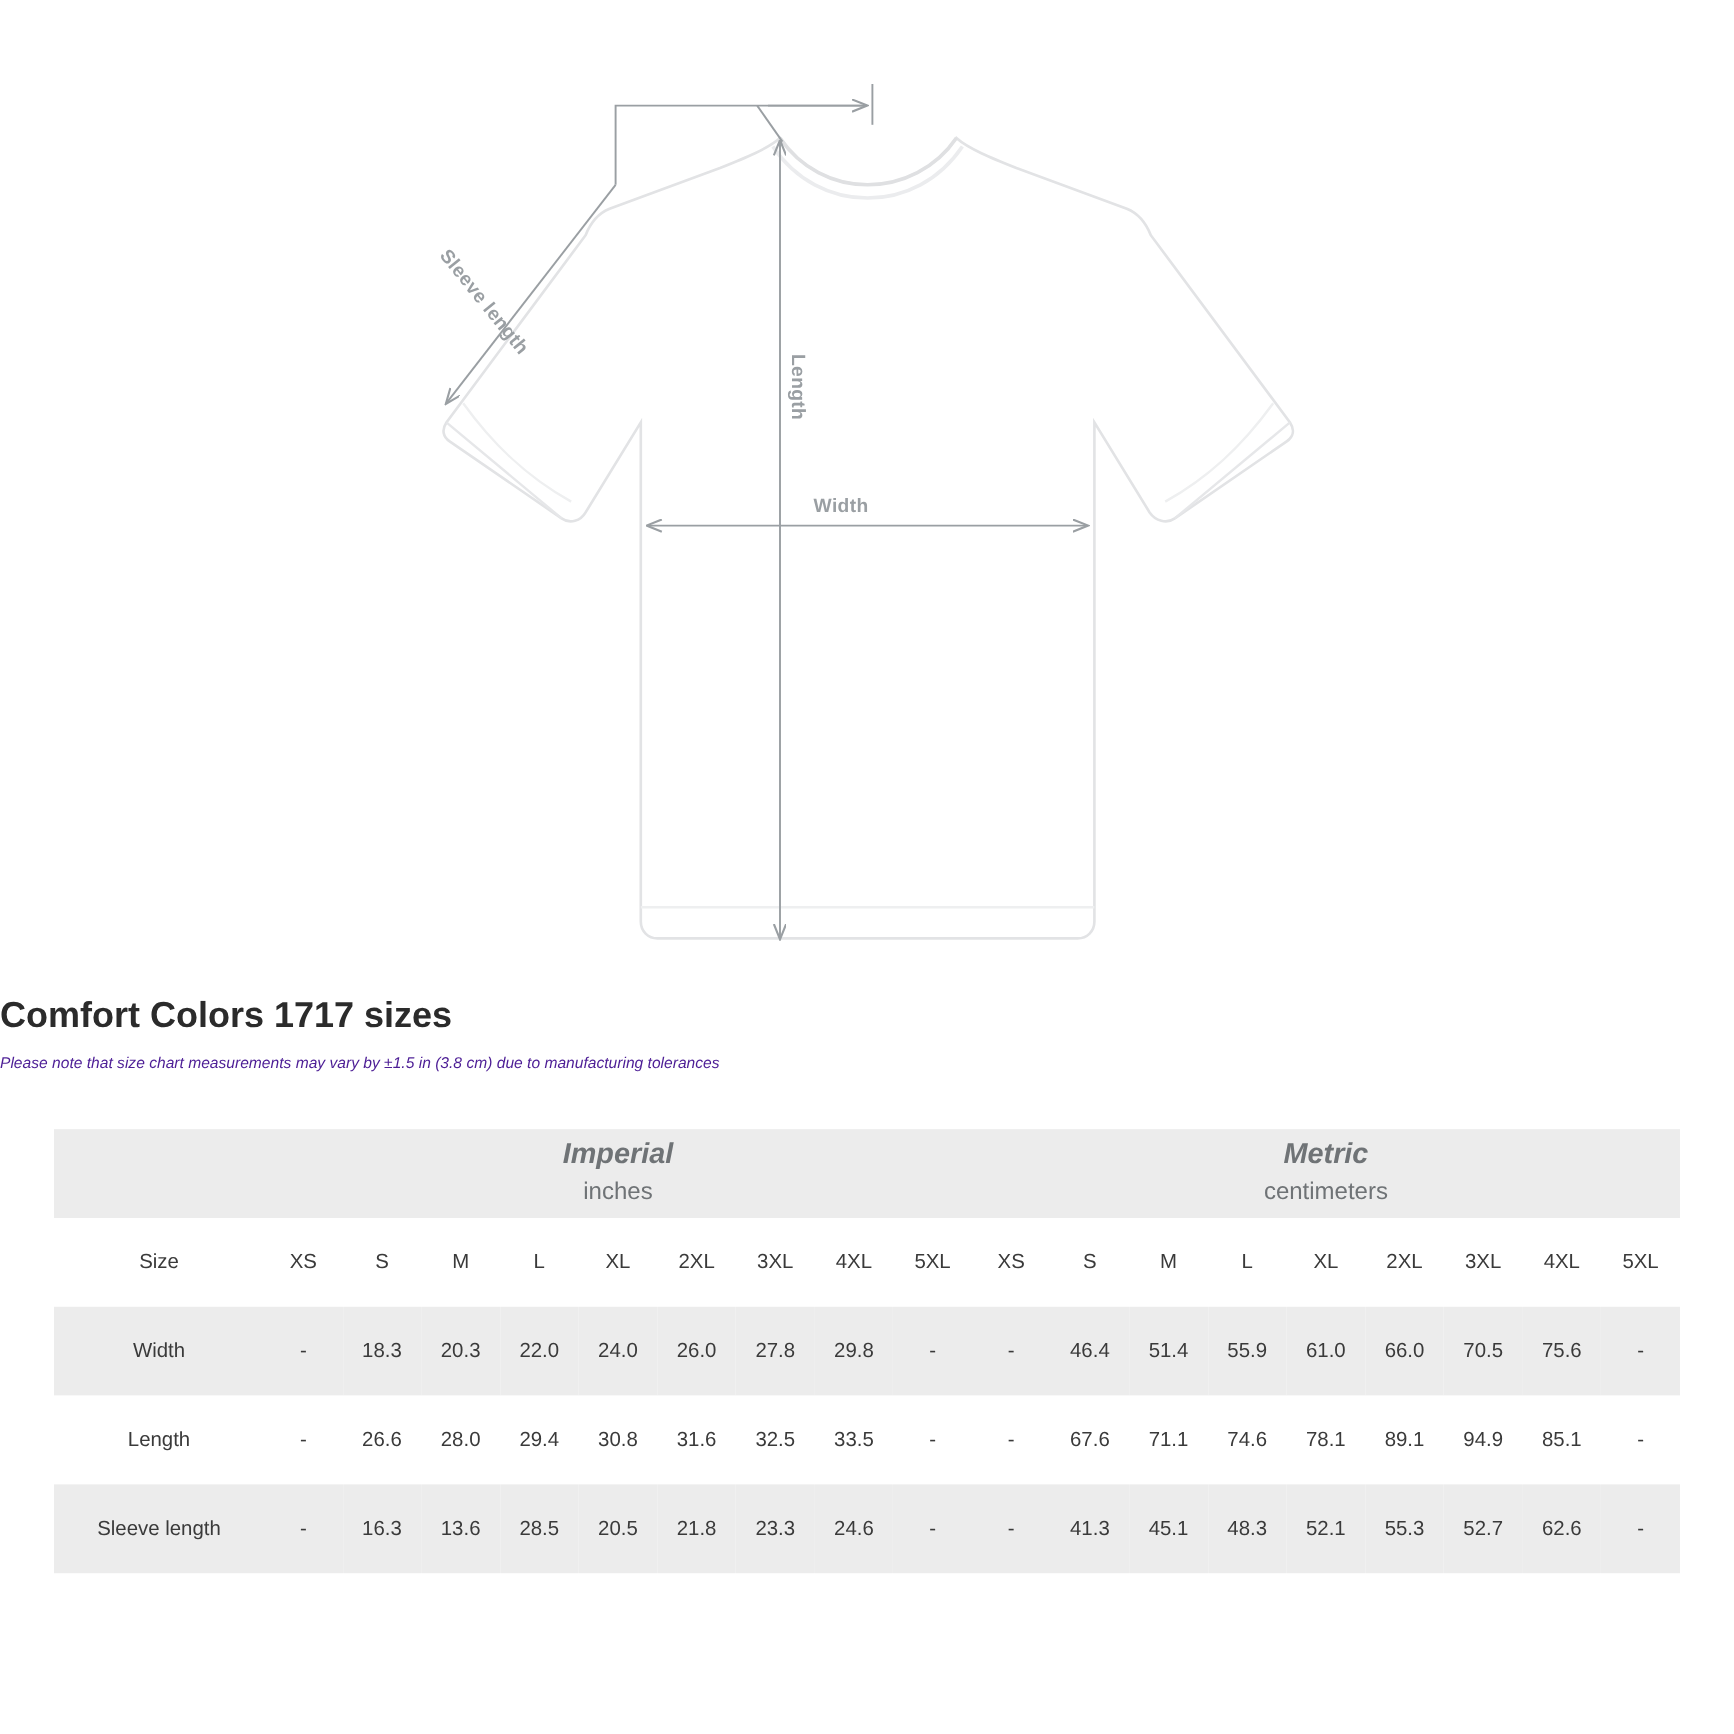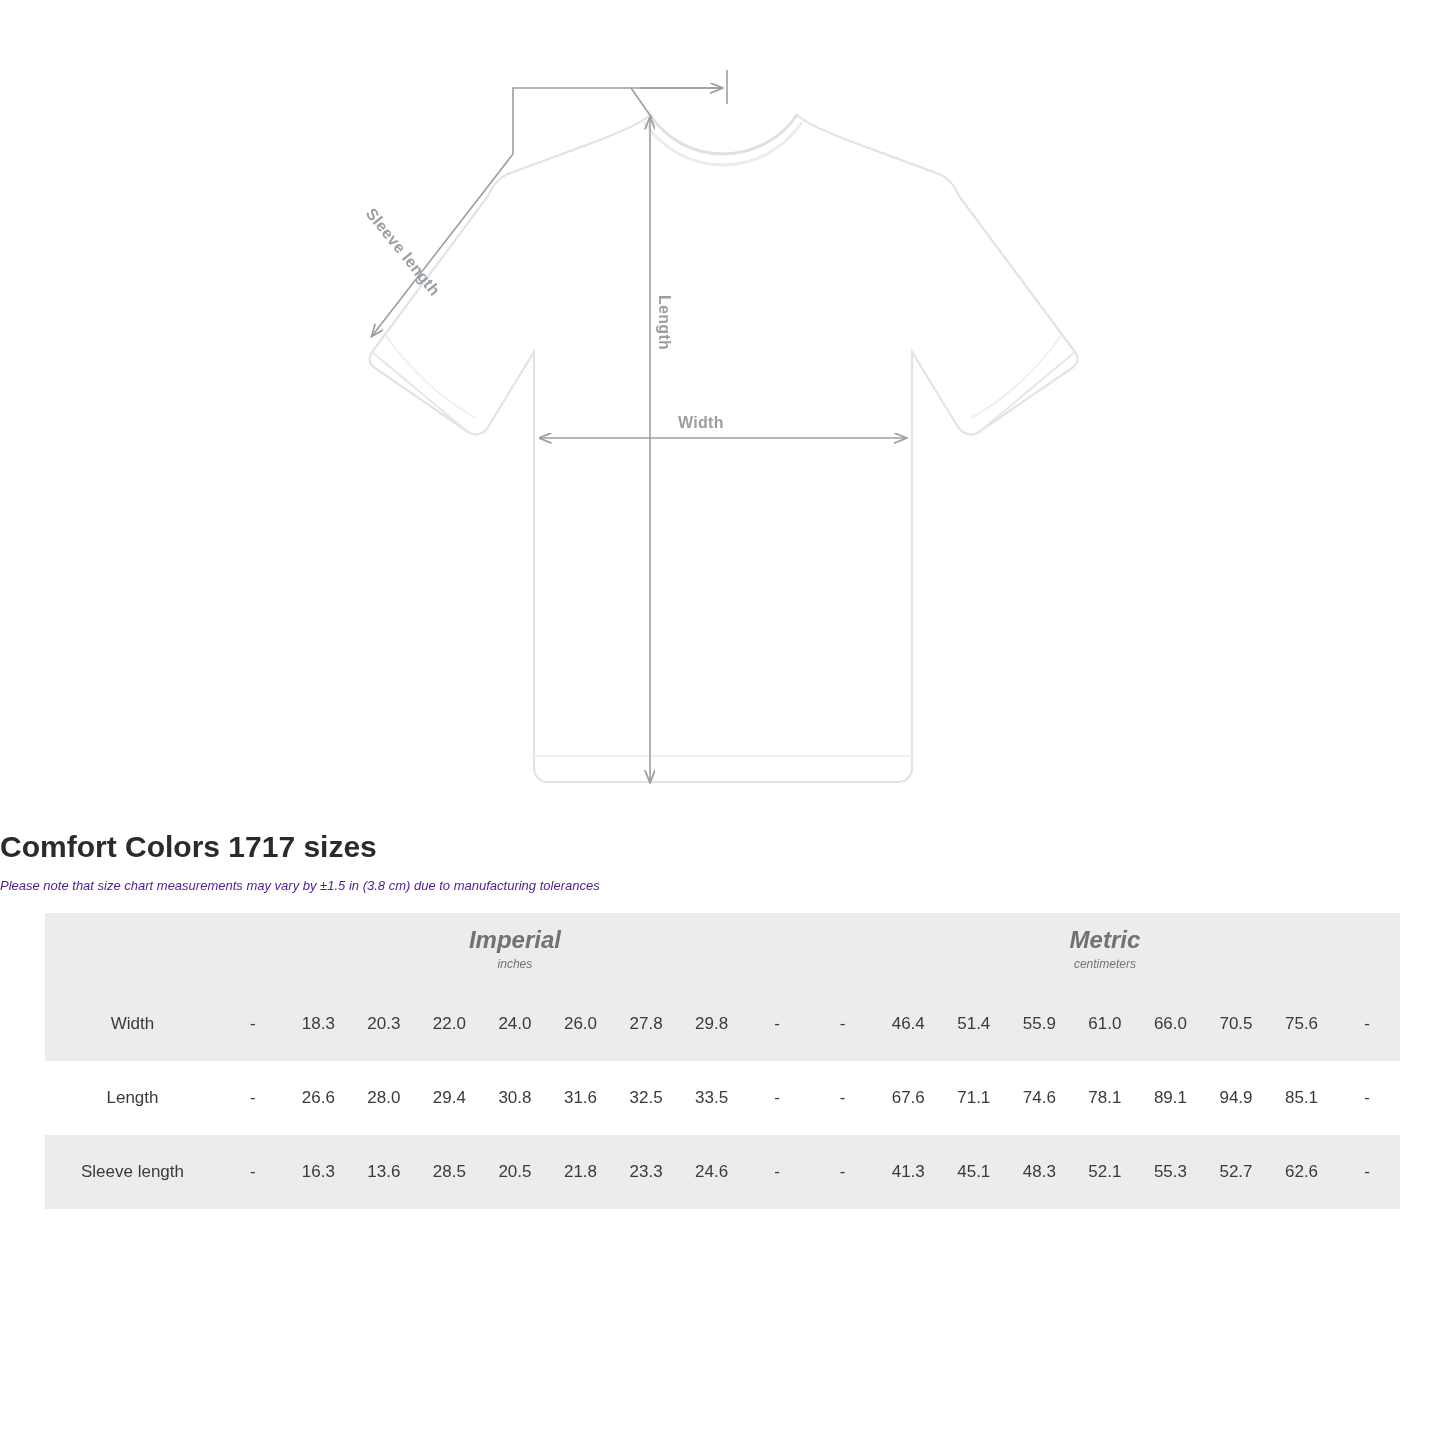--- a/index.html
+++ b/index.html
@@ -68,21 +68,21 @@
   }
   .chart-note {
     font-size: 13px;
     font-style: italic;
     color: #4c1d95;
     margin: 0;
   }
 
   
   .table-wrap {
-    margin: 20px 45px 0 45px;
+    margin: 48px 45px 0 45px;
   }
   table.size-table {
     border-collapse: collapse;
     width: 1355px;
     table-layout: fixed;
   }
   table.size-table td, table.size-table th {
     text-align: center;
     vertical-align: middle;
     font-size: 17px;
@@ -96,22 +96,21 @@
     background: #ececec;
   }
   .unit-name {
     font-size: 24px;
     font-weight: bold;
     font-style: italic;
     color: #6f7376;
     line-height: 1.25;
   }
   .unit-sub {
-    font-size: 12px;
-    font-style: italic;
+    font-size: 20px;
     color: #6f7376;
     line-height: 1.6;
   }
   .hdr-row td {
     background: #ffffff;
     font-weight: bold;
     font-size: 17px;
     color: #3a3a3a;
     height: 80px;
   }
@@ -220,20 +219,41 @@
           <td colspan="9">
             <div class="unit-name">Imperial</div>
             <div class="unit-sub">inches</div>
           </td>
           <td colspan="9">
             <div class="unit-name">Metric</div>
             <div class="unit-sub">centimeters</div>
           </td>
         </tr>
 
+        <tr class="hdr-row">
+          <td>Size</td>
+          <td>XS</td>
+          <td>S</td>
+          <td>M</td>
+          <td>L</td>
+          <td>XL</td>
+          <td>2XL</td>
+          <td>3XL</td>
+          <td>4XL</td>
+          <td>5XL</td>
+          <td>XS</td>
+          <td>S</td>
+          <td>M</td>
+          <td>L</td>
+          <td>XL</td>
+          <td>2XL</td>
+          <td>3XL</td>
+          <td>4XL</td>
+          <td>5XL</td>
+        </tr>
 
         <tr class="row-alt">
           <td class="rowhead">Width</td>
           <td>-</td>
           <td>18.3</td>
           <td>20.3</td>
           <td>22.0</td>
           <td>24.0</td>
           <td>26.0</td>
           <td>27.8</td>

